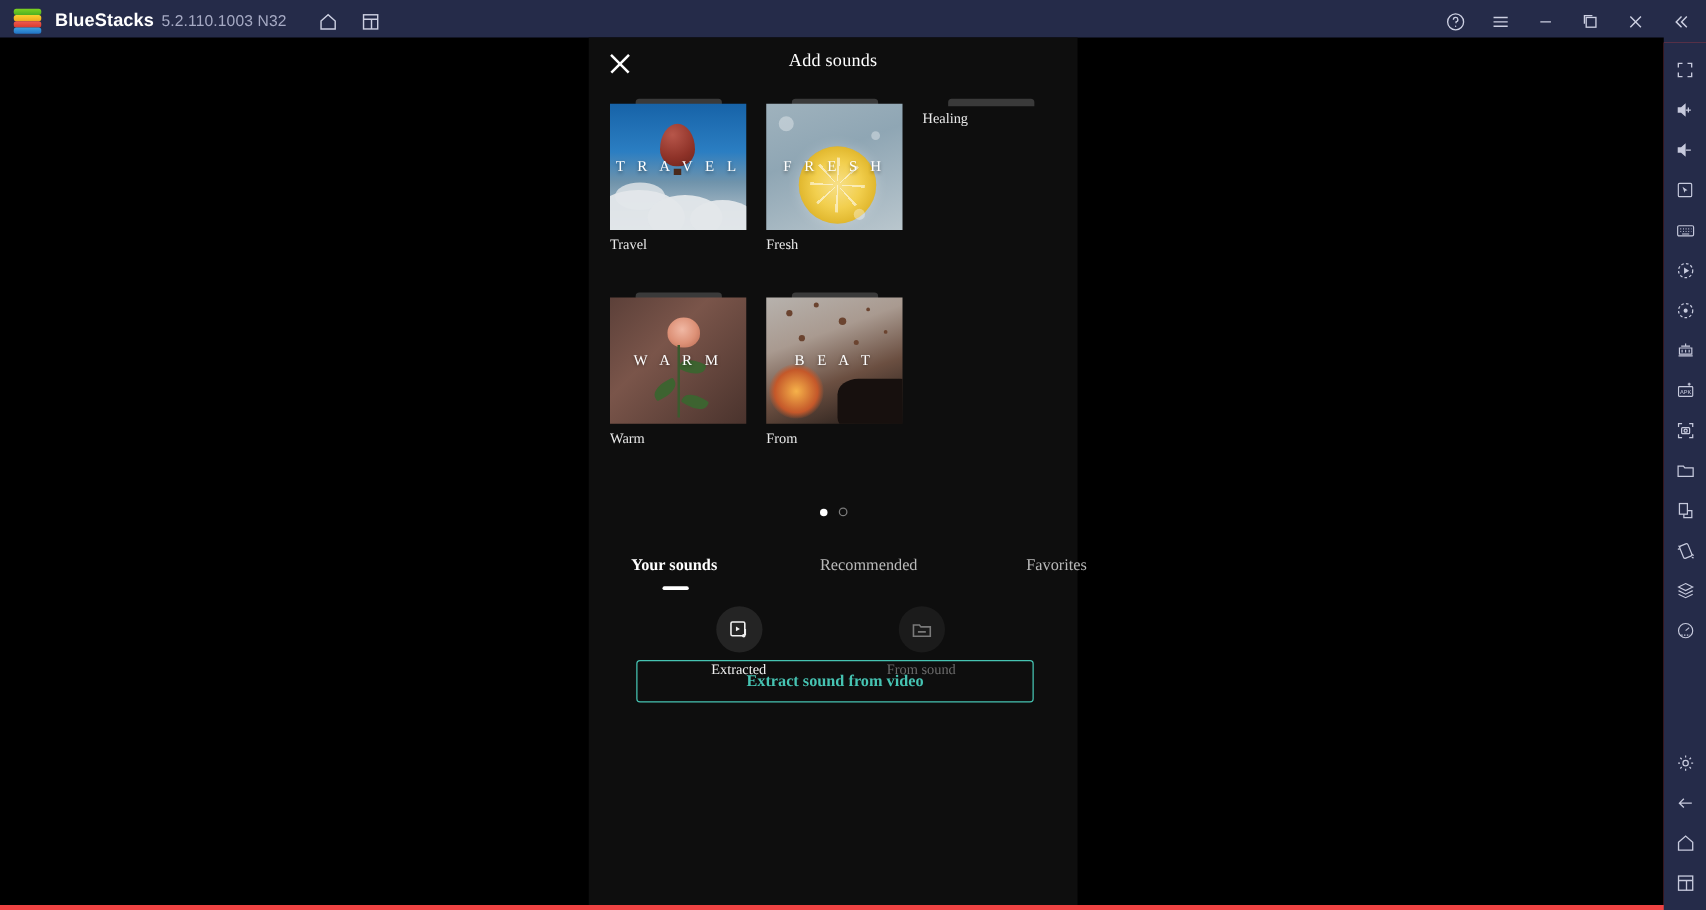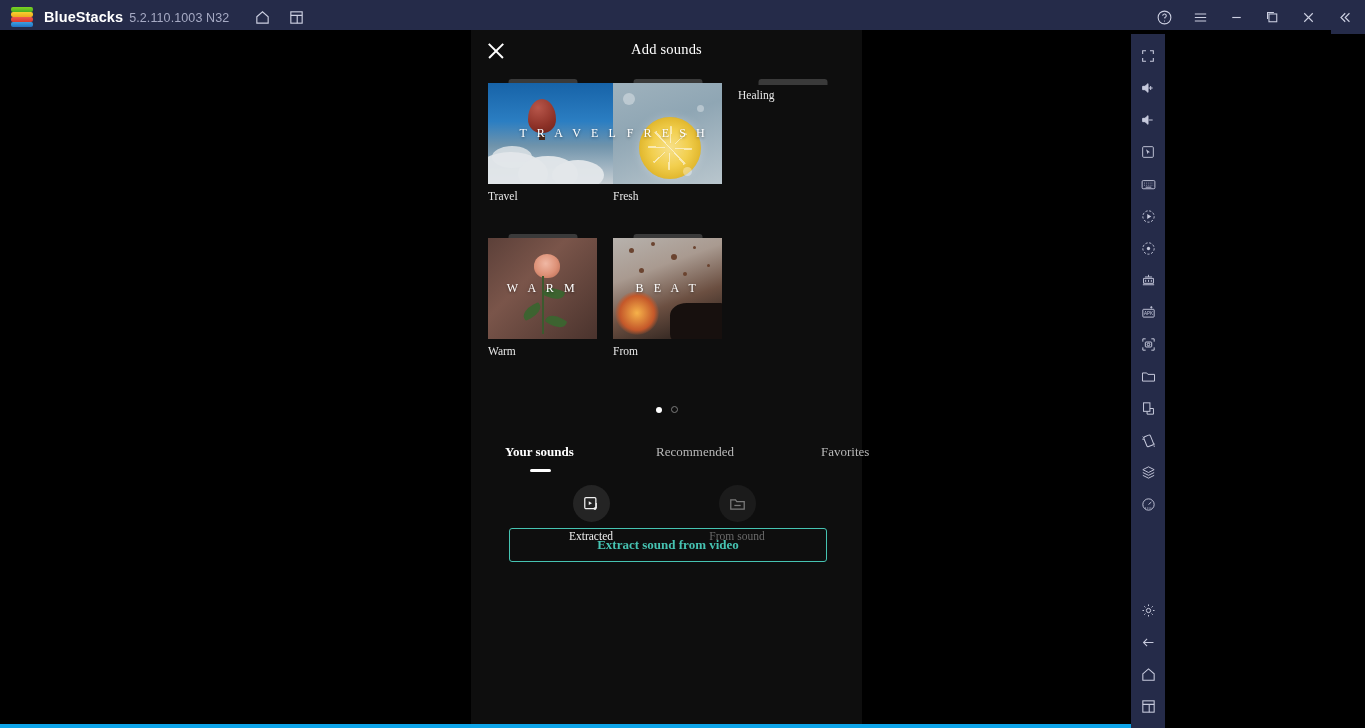--- a/index.html
+++ b/index.html
@@ -2,21 +2,21 @@
 <html><head>
 <meta charset="utf-8">
 <style>
   html, body {
     margin: 0; padding: 0;
     width: 1365px; height: 728px;
     background: #000;
     font-family: "Liberation Sans", sans-serif;
     overflow: hidden;
   }
-  #root { position: relative; width: 1165px; height: 728px; background: #0ea5e9; }
+  #root { position: relative; width: 1365px; height: 728px; background: #ef4444; }
 
   
   .titlebar {
     position: absolute; left: 0; top: 0; width: 1365px; height: 34px;
     background: #252b49;
     display: flex; align-items: center;
   }
   .tb-logo { width: 22px; height: 20px; margin-left: 11px; position: relative; }
   .tb-logo i { position: absolute; left: 0; width: 22px; height: 5px; border-radius: 2px; display:block; }
   .tb-logo i.l1 { top: 0px;  background: linear-gradient(#7ed321,#4caf22); }
@@ -93,21 +93,21 @@
     position: relative; z-index: 3;
     color: #ffffff; font-size: 12px; font-weight: 500; letter-spacing: 3.6px;
     text-shadow: 0 1px 3px rgba(0,0,0,.45);
     white-space: nowrap;
   }
   .card-label {
     margin-top: 6px; text-align: left; color: #e9e9e9; font-size: 11.5px;
   }
 
   
-  .art-travel { background: linear-gradient(#1763a8 0%, #2b7ec2 38%, #6f93ab 62%, #c8cfd4 100%); padding-left: 27px; }
+  .art-travel { background: linear-gradient(#1763a8 0%, #2b7ec2 38%, #6f93ab 62%, #c8cfd4 100%); }
   .art-travel .cloud {
     position: absolute; background: #e3e7ea; border-radius: 50%; opacity: .95;
   }
   .art-travel .c1 { width: 74px; height: 44px; left: -14px; bottom: -12px; }
   .art-travel .c2 { width: 60px; height: 36px; left: 30px; bottom: -8px; }
   .art-travel .c3 { width: 52px; height: 30px; left: 64px; bottom: -6px; }
   .art-travel .c4 { width: 40px; height: 22px; left: 4px; bottom: 16px; opacity:.8;}
   .art-travel .balloon {
     position: absolute; left: 40px; top: 16px; width: 28px; height: 34px;
     background: radial-gradient(circle at 36% 26%, #b7564a 0%, #8e3228 60%, #6d231b 100%);

